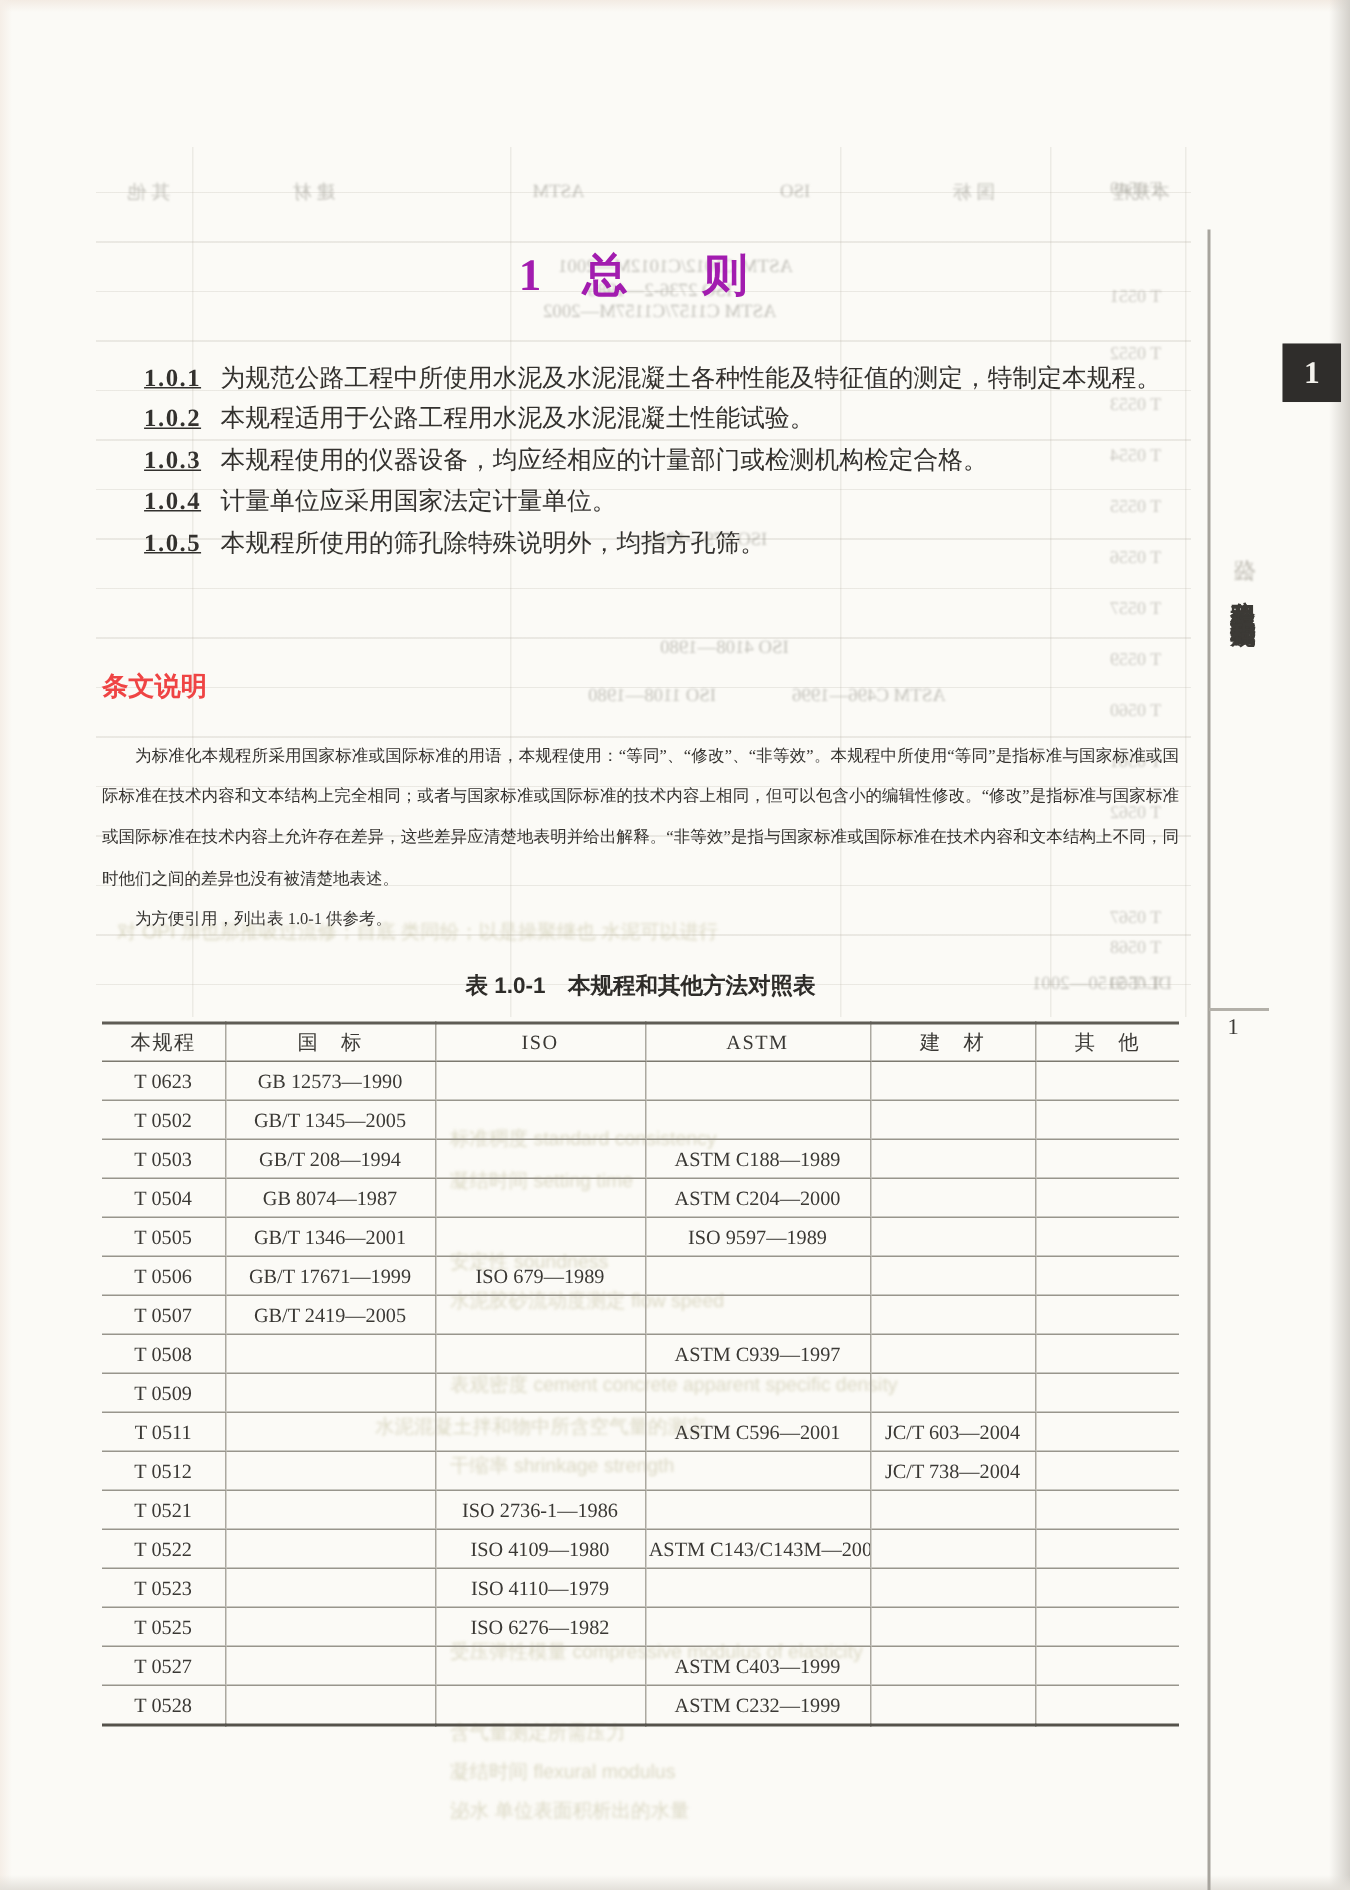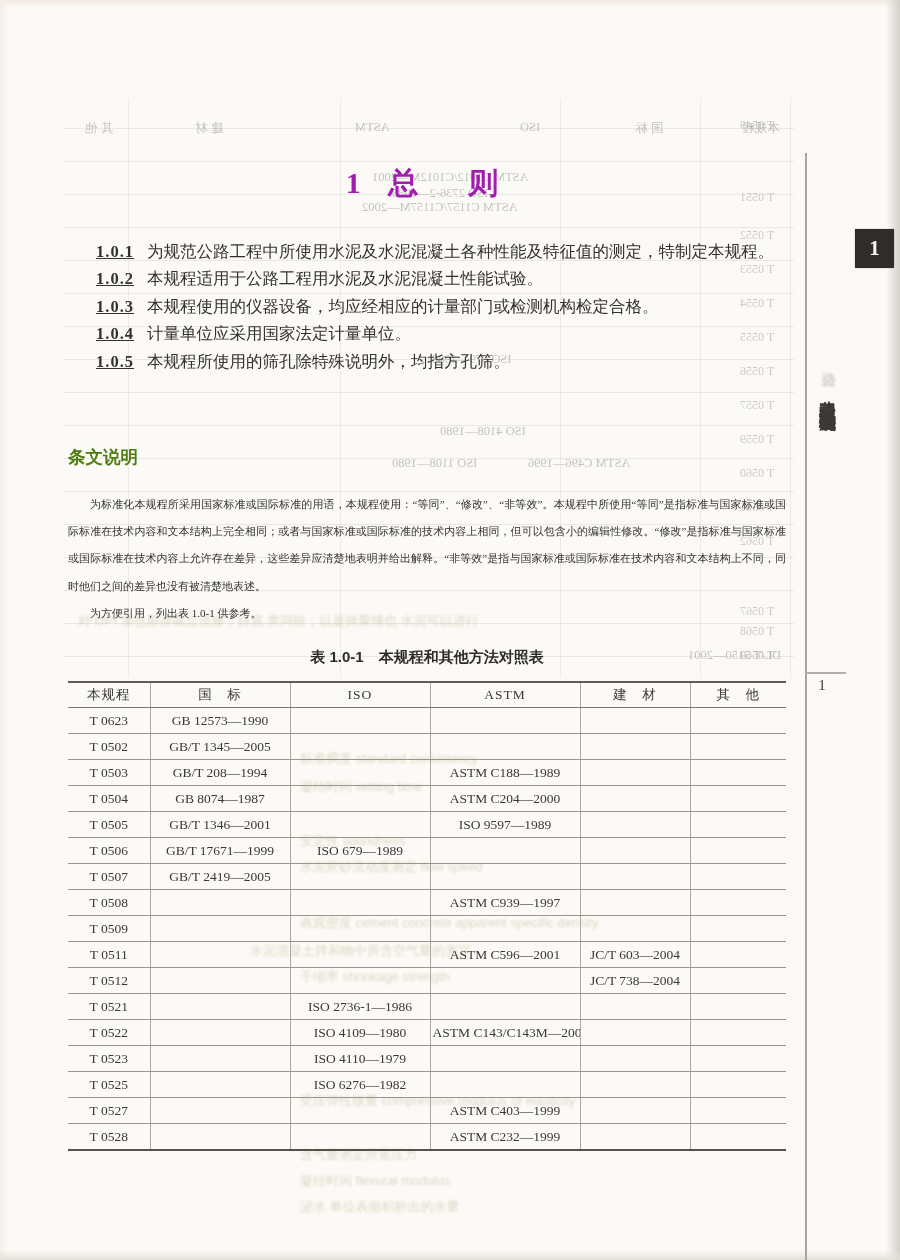--- a/index.html
+++ b/index.html
@@ -28,21 +28,21 @@
       white-space:nowrap;font-family:"Liberation Sans",sans-serif;}
 
   
   .chapter-title{position:absolute;left:68px;top:163px;width:718px;text-align:center;
     font-size:30px;font-weight:600;letter-spacing:10px;color:#a21caf;}
   .clauses{position:absolute;left:68px;top:238px;width:718px;
     font-size:16.5px;line-height:27.4px;text-align:justify;}
   .clause{margin:0;text-indent:1.7em;}
   .cnum{font-weight:bold;padding-right:13px;letter-spacing:1px;text-decoration:underline;}
   .notes-heading{position:absolute;left:68px;top:445px;font-size:17.5px;font-weight:bold;
-    font-family:"Liberation Sans",sans-serif;color:#4d7c0f;}
+    font-family:"Liberation Sans",sans-serif;color:#ef4444;}
   .notes-body{position:absolute;left:68px;top:491px;width:718px;
     font-size:11px;line-height:27.2px;text-align:justify;}
   .notes-body p{margin:0;text-indent:2em;}
   .table-caption{position:absolute;left:68px;top:648px;width:718px;text-align:center;
     font-size:15px;font-weight:bold;font-family:"Liberation Sans",sans-serif;color:#2e2c29;}
 
   
   .cmp-table-wrap{position:absolute;left:68px;top:681px;width:718px;}
   table.cmp{border-collapse:collapse;table-layout:fixed;width:718px;
     border-top:2px solid #5f5c55;border-bottom:2.5px solid #55524b;}

